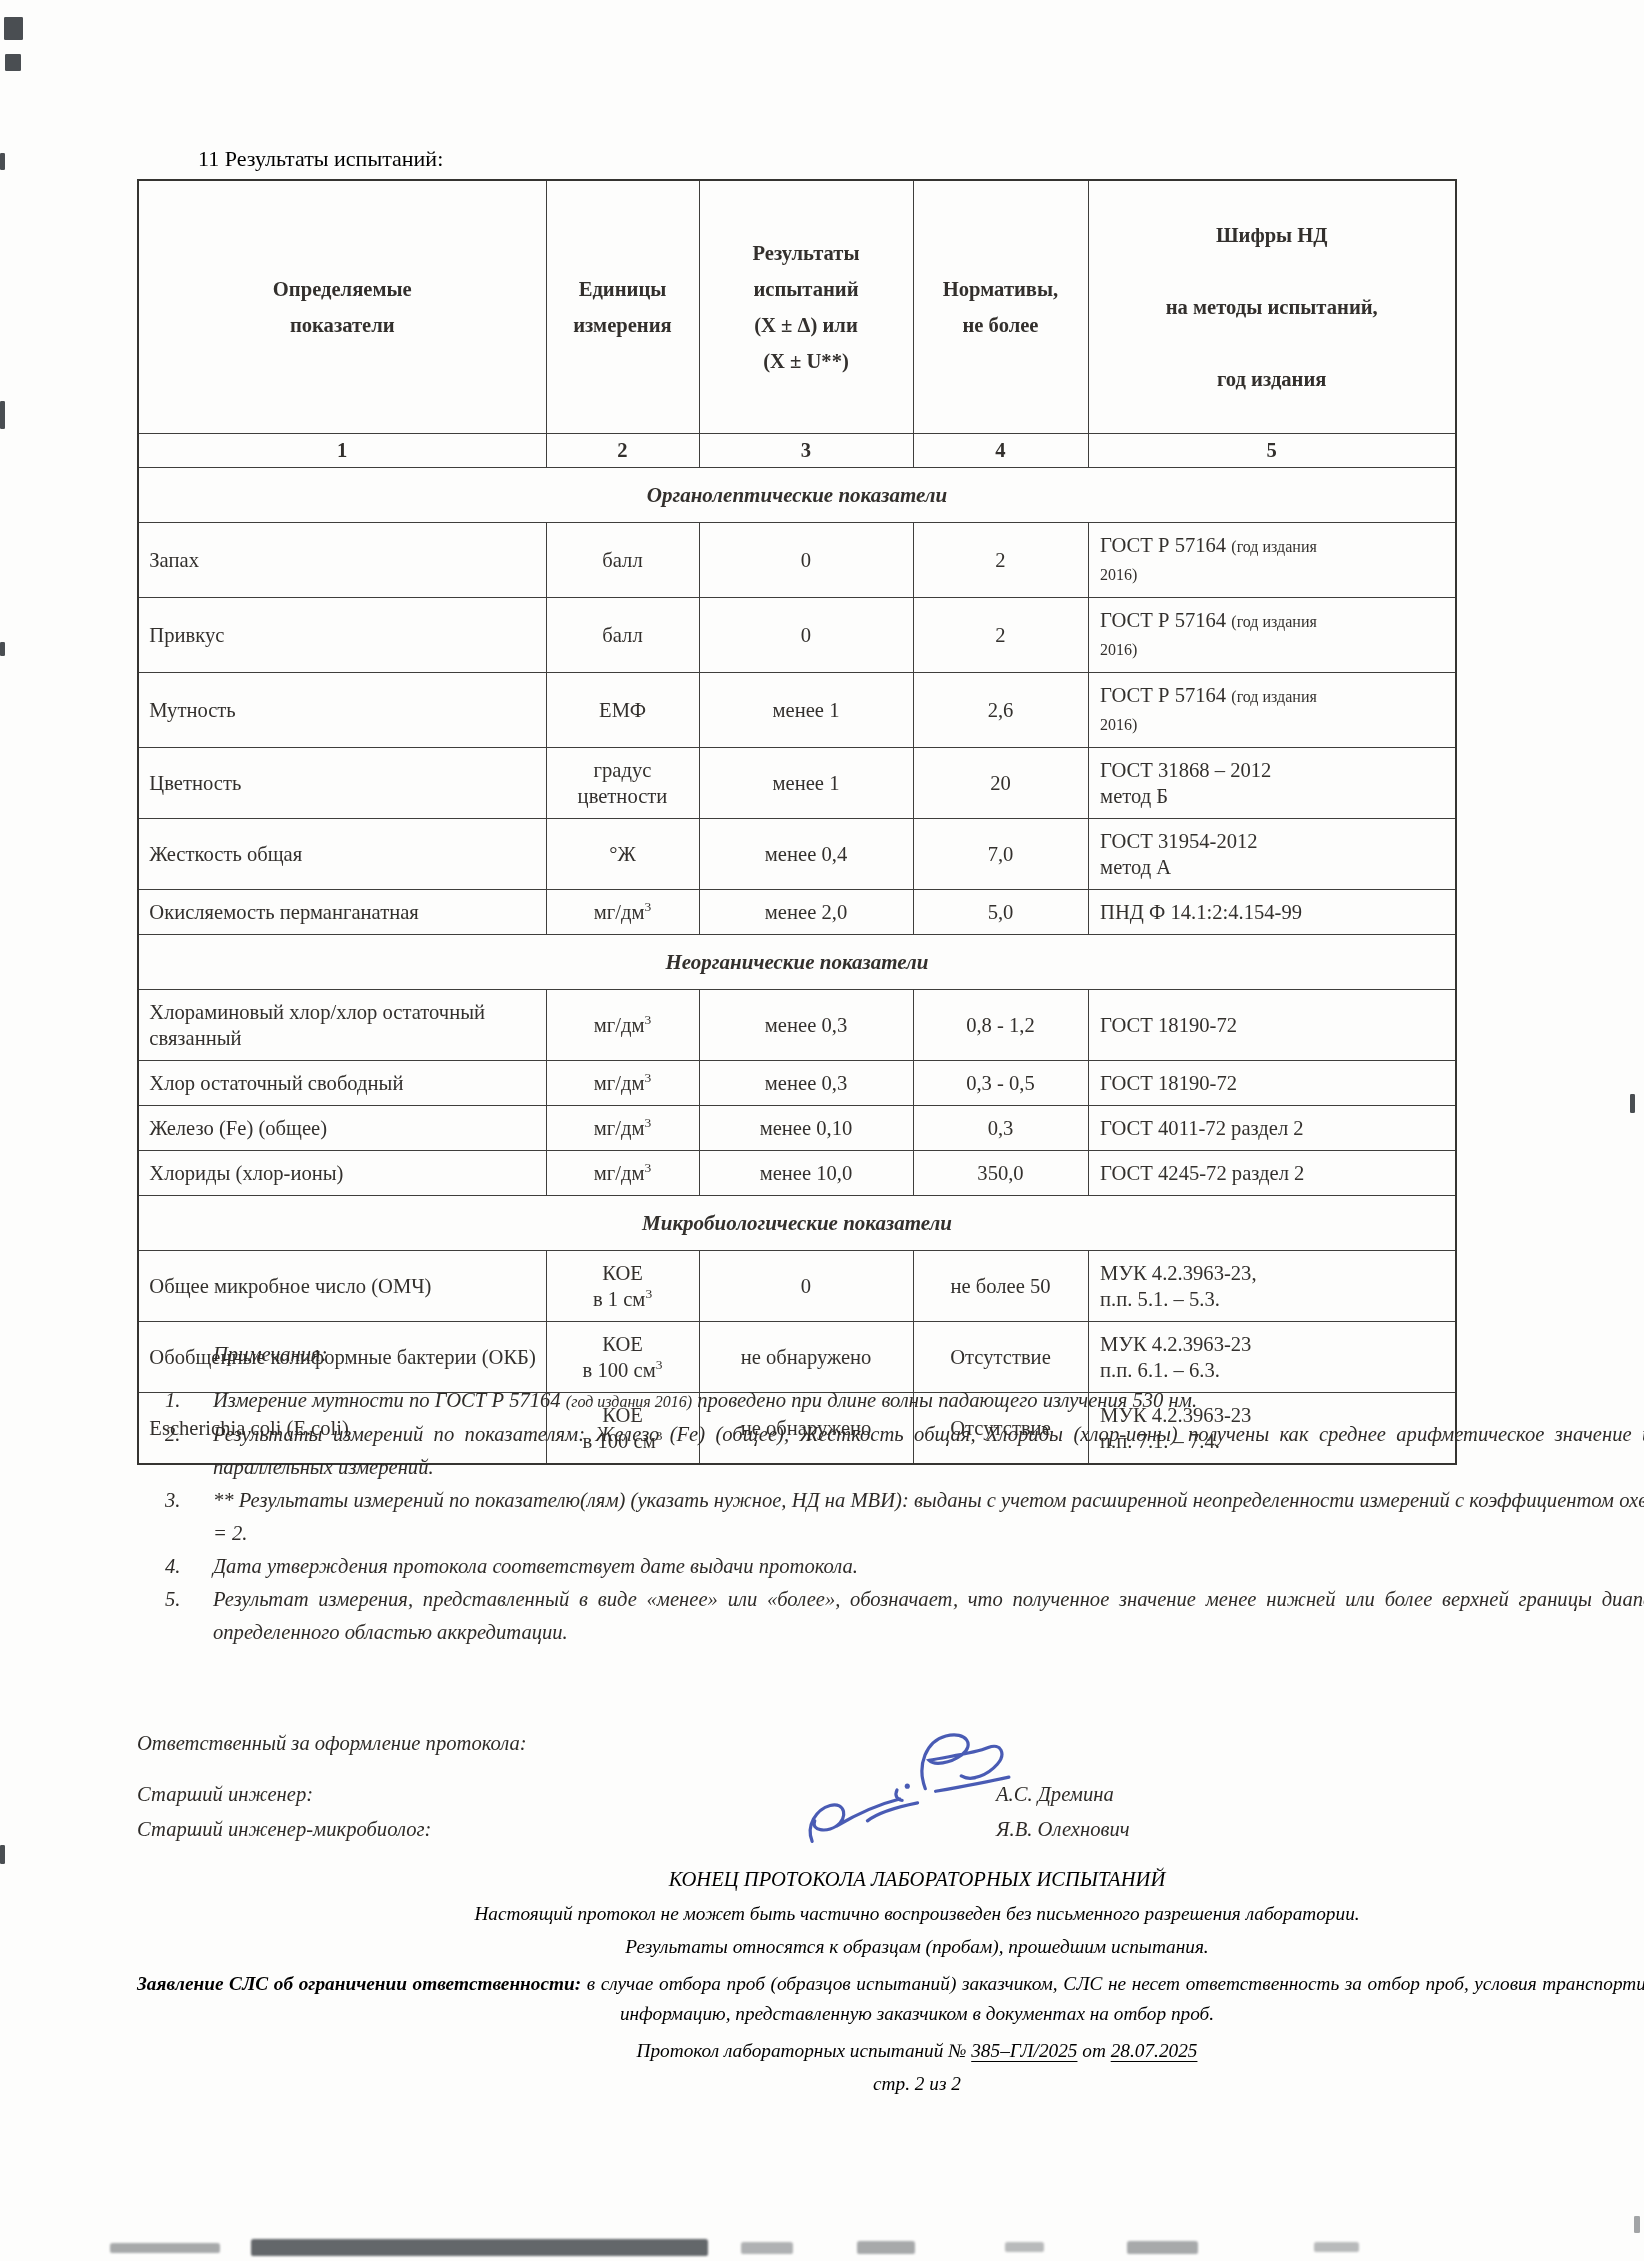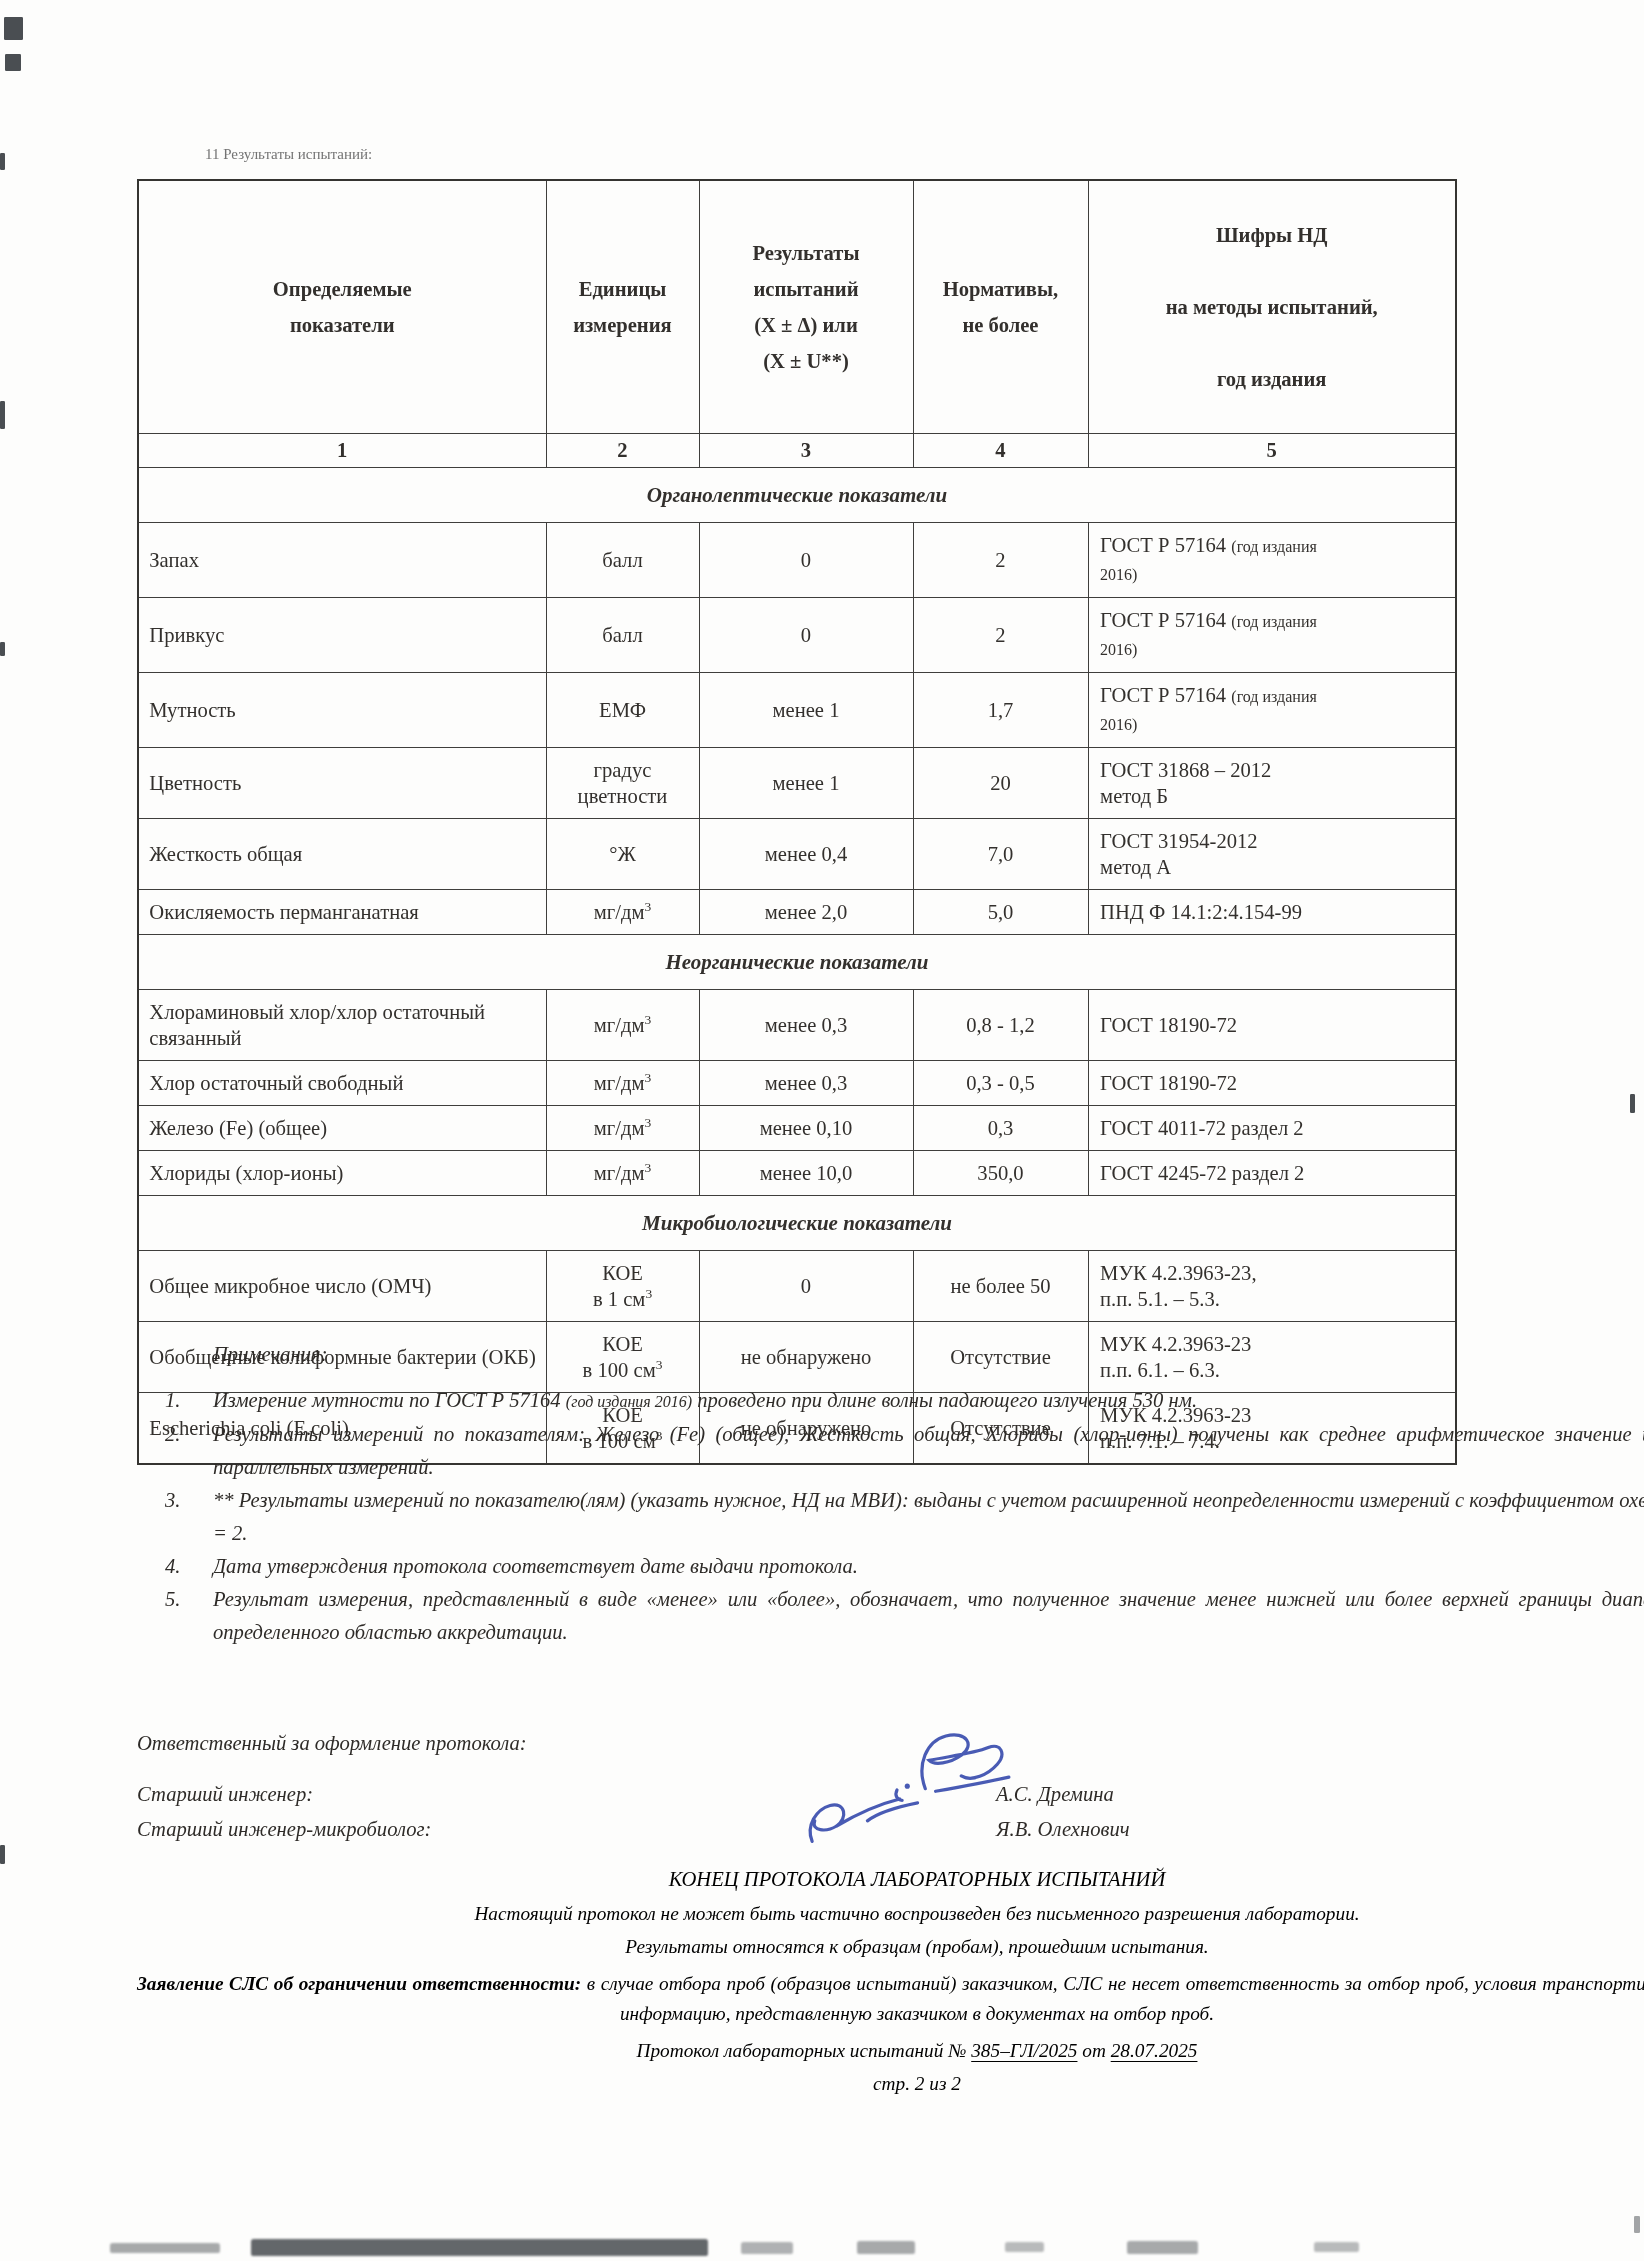--- a/index.html
+++ b/index.html
@@ -3,21 +3,21 @@
 <meta charset="utf-8">
 <style>
   html,body{margin:0;padding:0;}
   body{
     width:1644px;height:2261px;position:relative;overflow:hidden;
     background:#fdfdfc;color:#2e2b28;
     font-family:"Liberation Serif", serif;
   }
   .abs{position:absolute;left:137px;width:1560px;font-style:italic;}
   
-  #doc-title{position:absolute;left:205px;top:146px;font-size:15px;color:#737373;}
+  #doc-title{position:absolute;left:198px;top:146px;font-size:22px;color:#000000;}
   
   #results-table{
     position:absolute;left:137px;top:179px;width:1318px;
     border-collapse:collapse;table-layout:fixed;
     font-size:20.6px;color:#33302d;
   }
   #results-table td,#results-table th{
     border:1.6px solid #3f3e3c;vertical-align:middle;
     overflow:hidden;
   }
@@ -123,21 +123,21 @@
           <div class="nd-line"><span>ГОСТ Р 57164 </span><span class="small">(год издания</span></div>
           <div class="nd-line"><span class="small">2016)</span></div>
         </td>
       </tr>
       <tr class="data-row">
         <td class="c-param">Мутность</td>
         <td class="c-unit">
           <div class="unit-line"><span>ЕМФ</span></div>
         </td>
         <td class="c-result">менее 1</td>
-        <td class="c-norm">1,7</td>
+        <td class="c-norm">2,6</td>
         <td class="c-nd">
           <div class="nd-line"><span>ГОСТ Р 57164 </span><span class="small">(год издания</span></div>
           <div class="nd-line"><span class="small">2016)</span></div>
         </td>
       </tr>
       <tr class="data-row">
         <td class="c-param">Цветность</td>
         <td class="c-unit">
           <div class="unit-line"><span>градус</span></div>
           <div class="unit-line"><span>цветности</span></div>

